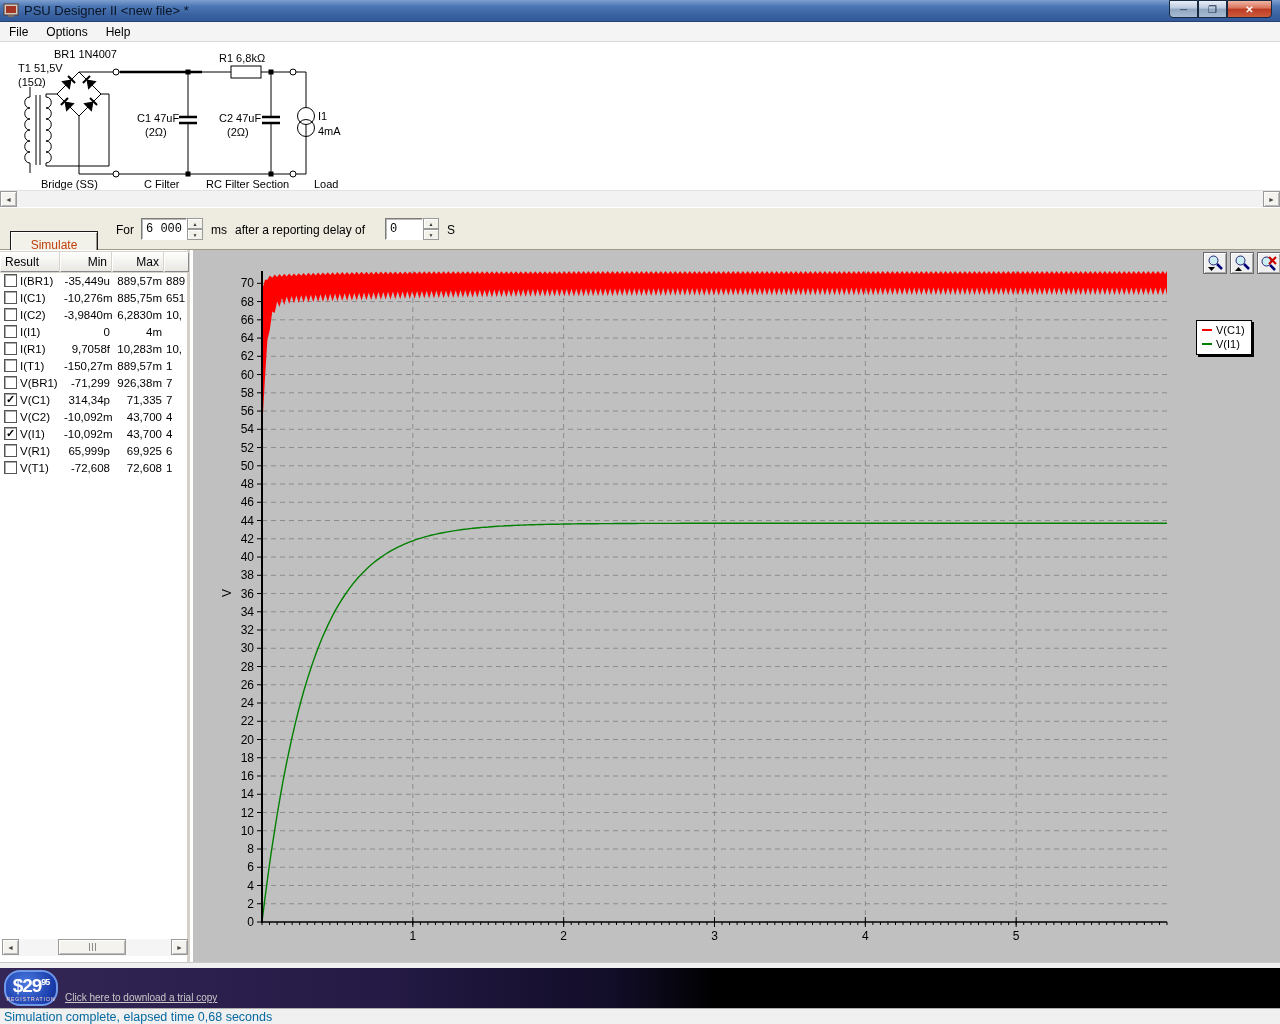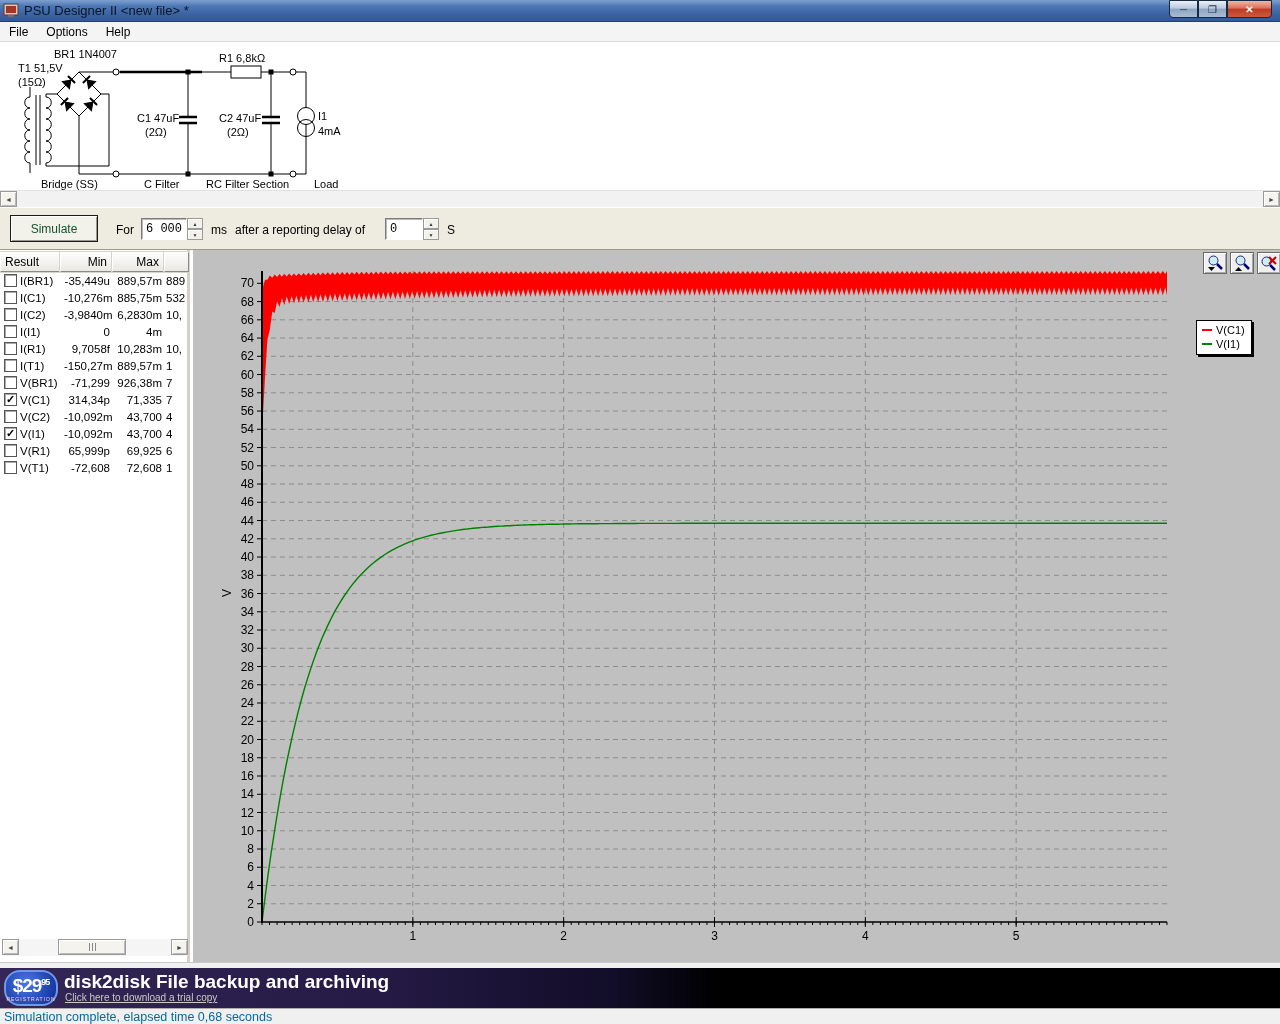--- a/index.html
+++ b/index.html
@@ -32,23 +32,23 @@
   
   .hscroll-strip { left:0; top:190px; width:1280px; height:17px; background:#f2f2f2;
     border-top:1px solid #e2e2e2; }
   .sb-btn { position:absolute; width:17px; height:16px; background:#f4f3ee;
     border:1px solid #9a9a9a; box-shadow:inset 1px 1px 0 #fff, inset -1px -1px 0 #b9b9b9;
     display:flex; align-items:center; justify-content:center; font-size:7px; color:#444; }
 
   
   .toolbar { left:0; top:207px; width:1280px; height:43px; background:#eeece1;
     border-top:1px solid #fff; border-bottom:1px solid #9d9a87; display:flex; align-items:center; }
-  .sim-btn { position:absolute; left:10px; top:7px; width:88px; height:27px; background:#f2f1ea;
+  .sim-btn { position:absolute; left:10px; top:23px; width:88px; height:27px; background:#f2f1ea;
     border:1px solid #1a1a1a; box-shadow:inset 1px 1px 0 #fff, inset -1px -1px 0 #9b998c;
-    font-size:12px; color:#14532d; display:flex; align-items:center; justify-content:center; }
+    font-size:12px; color:#c2410c; display:flex; align-items:center; justify-content:center; }
   .tlabel { font-size:12px; color:#000; }
   .editbox { background:#fff; border:1px solid; border-color:#7b7b7b #fff #fff #7b7b7b;
     box-shadow:inset 1px 1px 0 #b9b9b9; font-size:12px; padding:3px 4px; height:22px;font-family:Liberation Mono, monospace; }
   .spin { width:16px; height:22px; display:flex; flex-direction:column; }
   .spin span { flex:1; background:#f2f1ea; border:1px solid #9a9a9a;
     box-shadow:inset 1px 1px 0 #fff; font-size:5px; color:#333; display:flex;
     align-items:center; justify-content:center; }
 
   
   .table-panel { left:0; top:250px; width:190px; height:712px; background:#fff;
@@ -240,21 +240,21 @@
         <span class="tname">I(BR1)</span>
         <span class="tmin">-35,449u</span>
         <span class="tmax">889,57m</span>
         <span class="textra">889</span>
       </div>
       <div class="trow">
         <span class="cbx"></span>
         <span class="tname">I(C1)</span>
         <span class="tmin">-10,276m</span>
         <span class="tmax">885,75m</span>
-        <span class="textra">532</span>
+        <span class="textra">651</span>
       </div>
       <div class="trow">
         <span class="cbx"></span>
         <span class="tname">I(C2)</span>
         <span class="tmin">-3,9840m</span>
         <span class="tmax">6,2830m</span>
         <span class="textra">10,</span>
       </div>
       <div class="trow">
         <span class="cbx"></span>
@@ -617,18 +617,17 @@
       </div>
     </div>
 </div>
 
 <div class="abs pre-banner"></div>
 <div class="abs banner">
   <div class="badge">
     <div class="price"><span>$29</span><sup>95</sup></div>
     <div class="reg">REGISTRATION</div>
   </div>
-  <div class="banner-title">disk2disk File backup and archiving</div>
   <div class="banner-link">Click here to download a trial copy</div>
 </div>
 <div class="abs statusbar">
   <span>Simulation complete, elapsed time 0,68 seconds</span>
 </div>
 
 </body></html>

